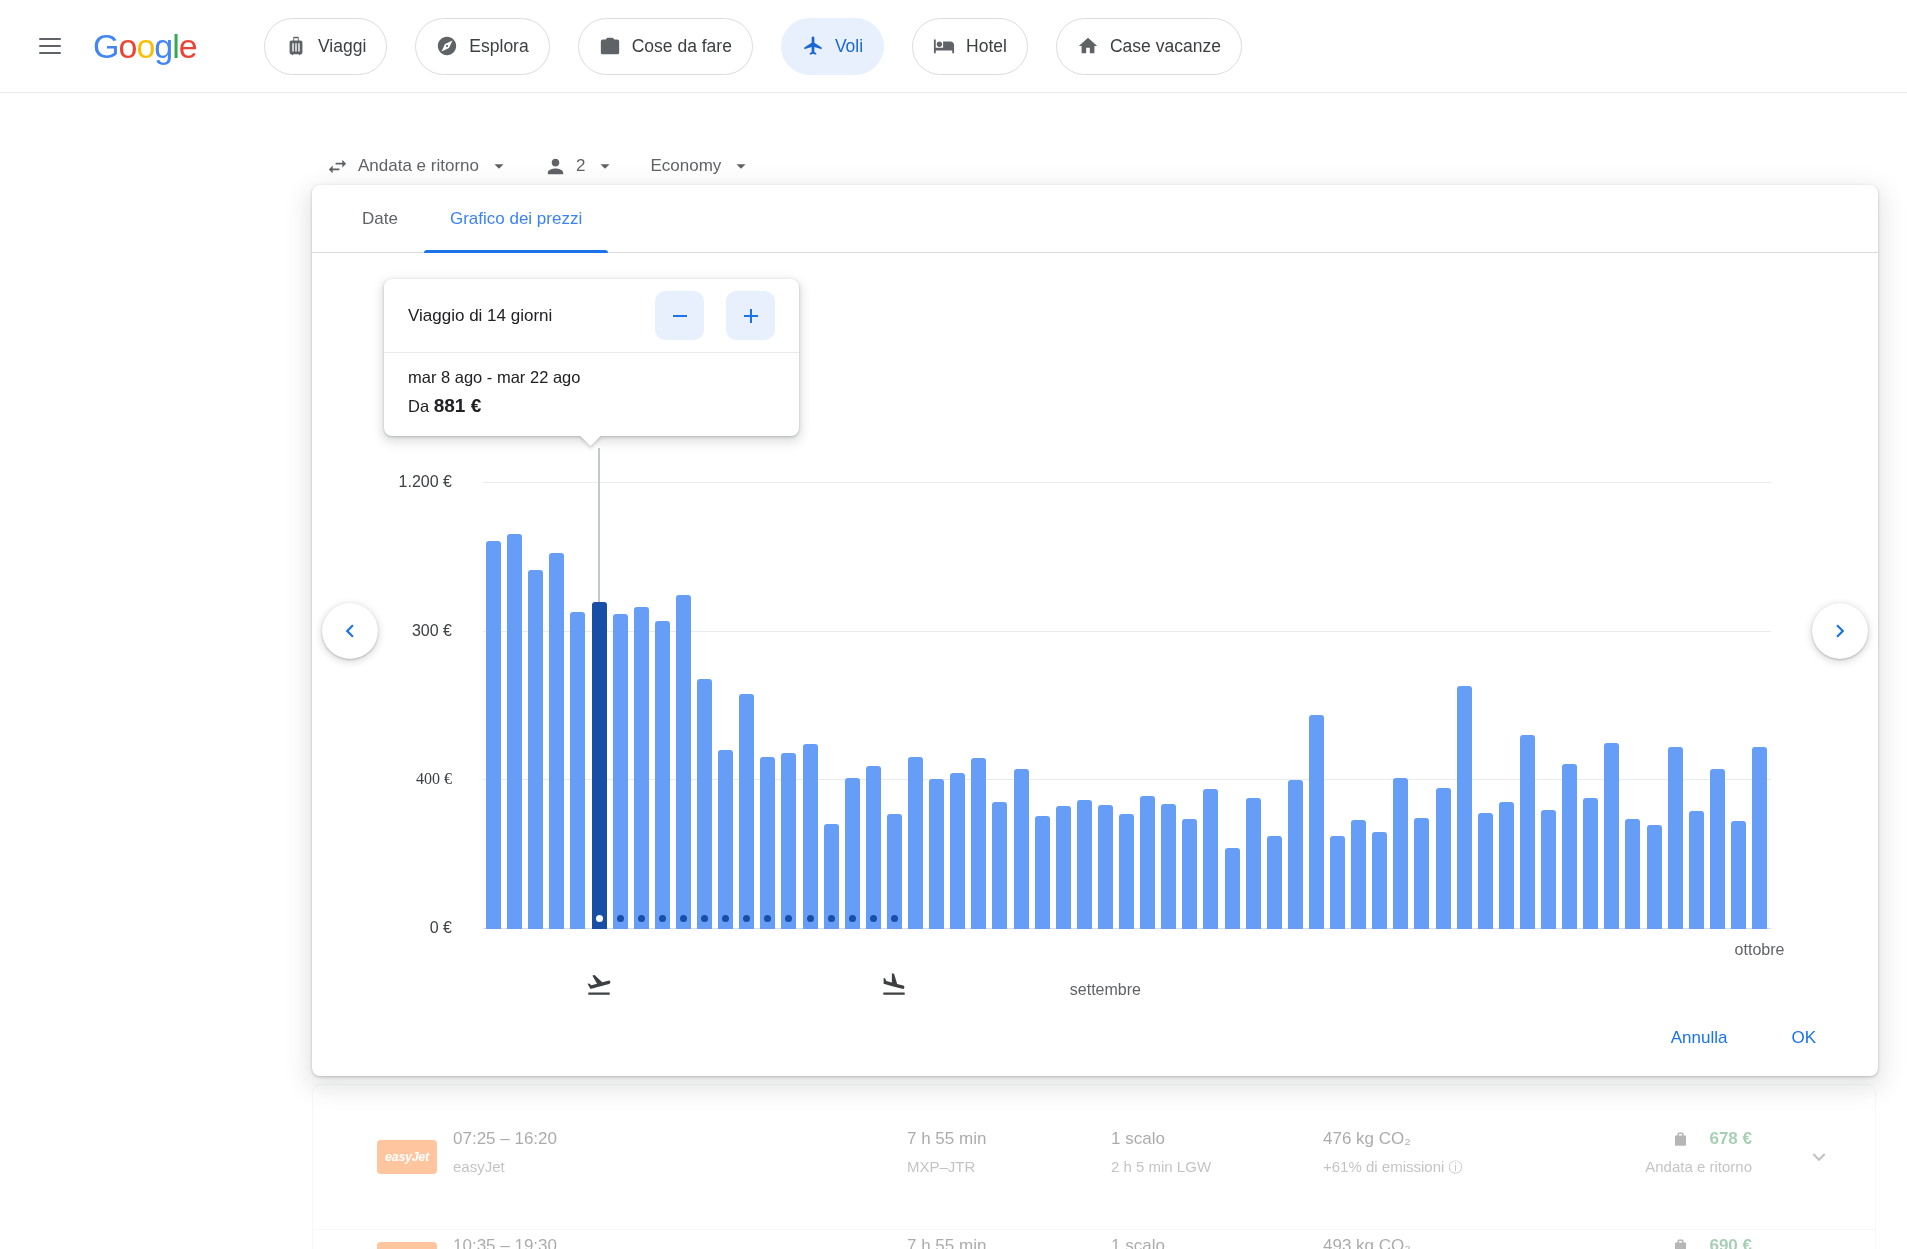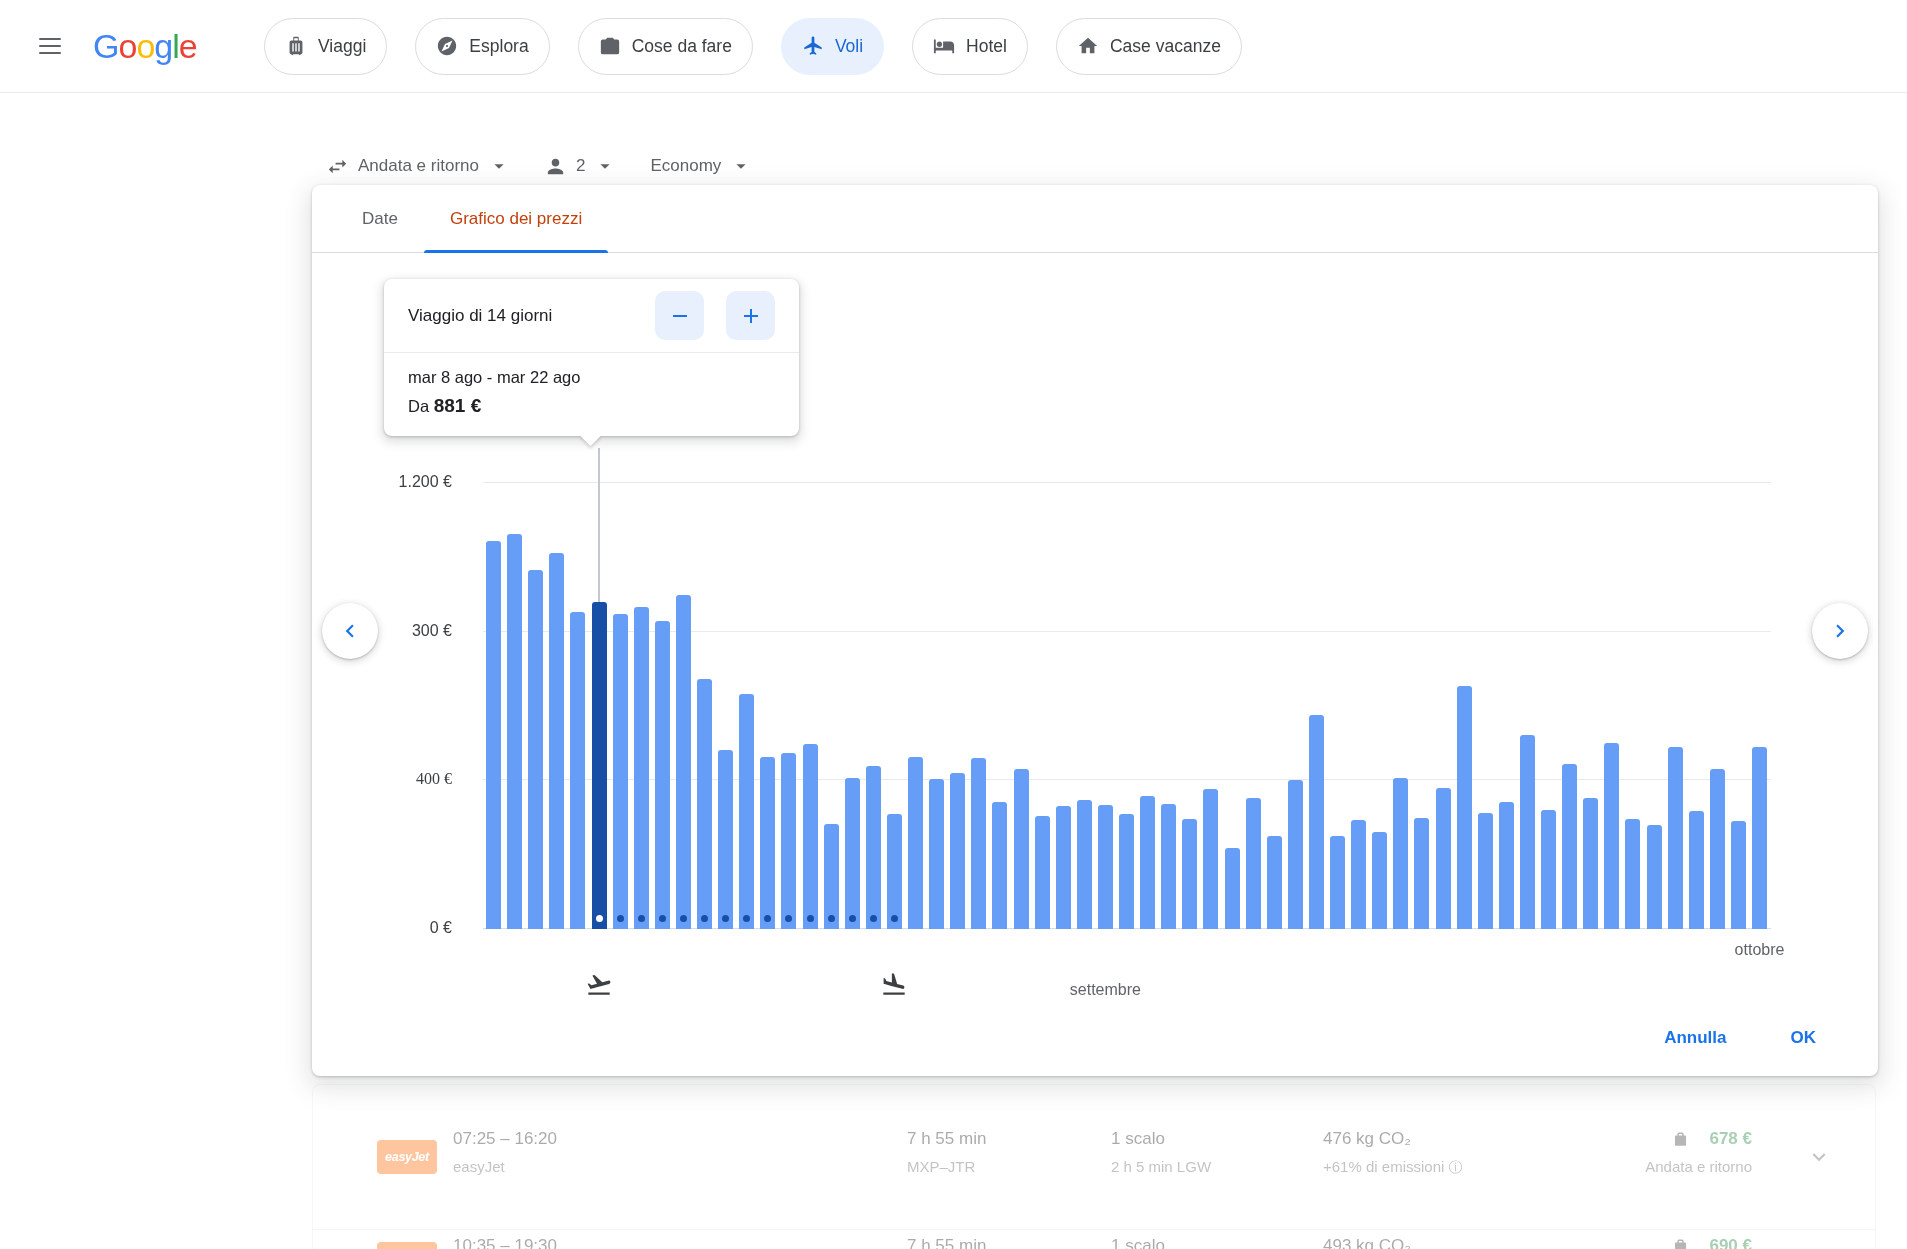--- a/index.html
+++ b/index.html
@@ -46,21 +46,21 @@
   .info { font-size:14px; color:#5f6368; cursor:pointer; }
   .expand { position:absolute; right:34px; top:50px; width:44px; height:44px; border-radius:50%; display:flex; align-items:center; justify-content:center; }
   .expand svg { width:26px; height:26px; fill:#5f6368; }
   .scrim { position:absolute; left:310px; top:1078px; width:1570px; height:171px; background:rgba(255,255,255,0.62); z-index:2; pointer-events:none; }
 
   
   .dialog { position:absolute; left:312px; top:185px; width:1566px; height:891px; background:#fff; border-radius:8px; z-index:10;
     box-shadow:0 1px 3px rgba(60,64,67,.3), 0 8px 24px 4px rgba(60,64,67,.15); }
   .tabs { position:absolute; left:0; top:0; width:100%; height:68px; border-bottom:1px solid #dadce0; display:flex; padding-left:24px; }
   .tab { position:relative; height:68px; line-height:68px; padding:0 26px; font-size:17px; font-weight:500; color:#5f6368; }
-  .tab.active { color:#c2410c; }
+  .tab.active { color:#3b82f6; }
   .tab.active::after { content:""; position:absolute; left:0; right:0; bottom:0; height:3px; background:#1a73e8; border-radius:3px 3px 0 0; }
 
   
   .tt-card { position:absolute; left:72px; top:94px; width:415px; background:#fff; border-radius:8px; z-index:3;
     box-shadow:0 1px 3px rgba(60,64,67,.3), 0 4px 10px 3px rgba(60,64,67,.15); }
   .tt-head { display:flex; align-items:center; padding:12px 24px; border-bottom:1px solid #e8eaed; }
   .tt-title { flex:1; font-size:17px; color:#202124; }
   .stepper { width:49px; height:49px; border-radius:10px; background:#e8f0fe; display:flex; align-items:center; justify-content:center; flex:none; }
   .stepper + .stepper { margin-left:22px; }
   .stepper svg { width:24px; height:24px; fill:#1a73e8; }
@@ -83,21 +83,21 @@
   .month-label { position:absolute; transform:translateX(-50%); font-size:16px; color:#5f6368; white-space:nowrap; }
   .plane-marker { position:absolute; top:786px; transform:translateX(-50%); }
   .plane-marker svg { width:27px; height:27px; fill:#3c4043; }
 
   .chev { position:absolute; top:418px; width:56px; height:56px; border-radius:50%; background:#fff; display:flex; align-items:center; justify-content:center;
     box-shadow:0 1px 2px rgba(60,64,67,.3), 0 2px 6px 2px rgba(60,64,67,.15); }
   .chev svg { width:26px; height:26px; fill:#1a73e8; }
   .chev.left { left:10px; } .chev.right { left:1500px; }
 
   .dlg-actions { position:absolute; right:36px; bottom:16px; display:flex; gap:12px; }
-  .dlg-actions button { height:44px; padding:0 26px; border-radius:6px; font-size:17px; font-weight:700; color:#1a73e8; }
+  .dlg-actions button { height:44px; padding:0 26px; border-radius:6px; font-size:17px; font-weight:400; color:#1a73e8; }
 </style>
 </head>
 <body>
 
 <header class="top-bar">
   <button class="menu-btn">
     <span></span>
       <span></span>
       <span></span>
   </button>

